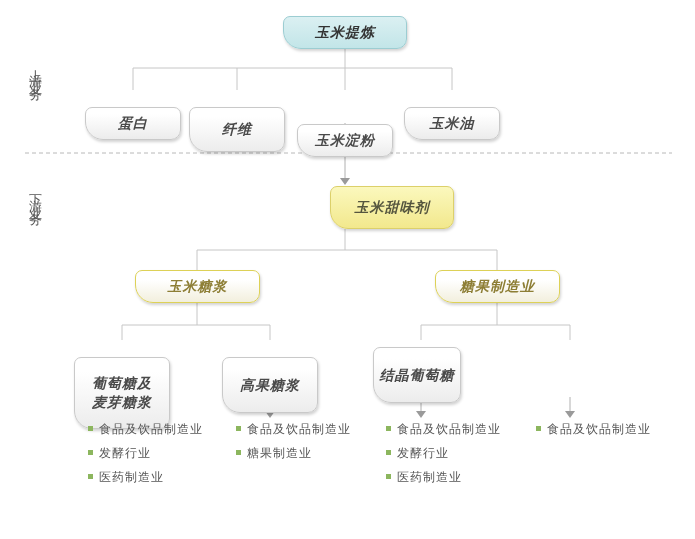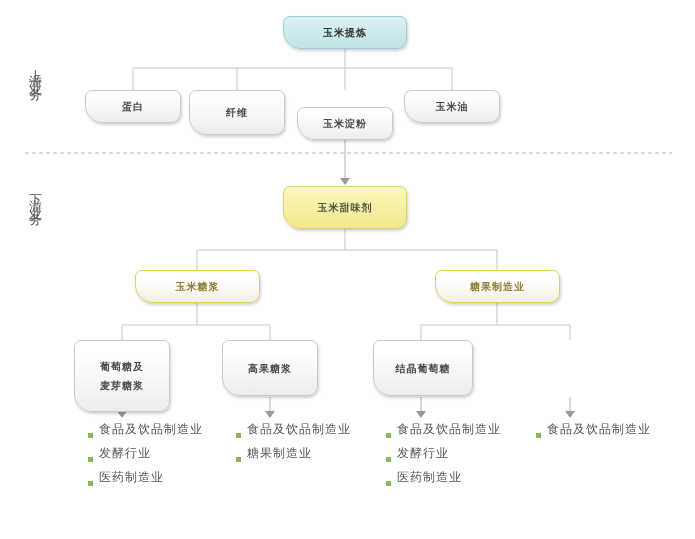--- a/index.html
+++ b/index.html
@@ -11,62 +11,65 @@
     font-family: "DejaVu Sans", sans-serif;
     overflow: hidden;
   }
   .connectors { position: absolute; left: 0; top: 0; }
   .box {
     position: absolute;
     display: flex;
     align-items: center;
     justify-content: center;
     text-align: right;
-    font-size: 10px;
+    font-size: 14px;
     font-weight: bold;
     letter-spacing: 1px;
     border-radius: 7px 7px 10px 18px;
     box-shadow: 1px 2px 3px rgba(0,0,0,0.18);
     box-sizing: border-box;
     white-space: pre-line;
     line-height: 19px;
+    font-style: italic;
   }
   .box-cyan {
     background: linear-gradient(#dbf0f2, #c2e5e8);
     border: 1px solid #9ccdd2;
     color: #333333;
   }
   .box-white {
     background: linear-gradient(#ffffff 20%, #ececec);
     border: 1px solid #c9c9c9;
     color: #4a4a4a;
+    margin-top: 17px;
   }
   .box-yellow {
     background: linear-gradient(#fbf8bd, #f2e88d);
     border: 1px solid #dcd06a;
     color: #55553e;
+    margin-left: 47px;
   }
   .box-gold {
     background: linear-gradient(#ffffff 30%, #f2efdd);
     border: 1px solid #ddd157;
     color: #8d7e35;
   }
   .vlabel {
     position: absolute;
     left: 26px;
     writing-mode: vertical-rl;
     text-orientation: upright;
     letter-spacing: 6px;
     font-size: 13px;
     color: #555555;
   }
   .ind-list { position: absolute; top: 421px; width: 140px; }
   .ind-item {
     display: flex;
-    align-items: flex-end;
+    align-items: flex-start;
     margin-bottom: 7px;
     font-size: 12px;
     color: #555555;
     letter-spacing: 1px;
   }
   .bullet {
     flex: 0 0 auto;
     width: 5px;
     height: 5px;
     margin: 5px 6px 0 0;
@@ -116,21 +119,21 @@
   <div class="box box-white" style="left:404px; top:90px; width:96px; height:33px">玉米油</div>
 
   <div class="box box-yellow" style="left:283px; top:186px; width:124px; height:43px">玉米甜味剂</div>
 
   <div class="box box-gold" style="left:135px; top:270px; width:125px; height:33px">玉米糖浆</div>
   <div class="box box-gold" style="left:435px; top:270px; width:125px; height:33px">糖果制造业</div>
 
   <div class="box box-white" style="left:74px;  top:340px; width:96px; height:72px">葡萄糖及
 麦芽糖浆</div>
   <div class="box box-white" style="left:222px; top:340px; width:96px; height:56px">高果糖浆</div>
-  <div class="box box-white" style="left:373px; top:340px; width:100px; height:56px">结晶葡萄糖</div>
+  <div class="box box-white" style="left:373px; top:330px; width:88px; height:56px">结晶葡萄糖</div>
 
   <div class="ind-list" style="left:88px">
     <div class="ind-item">
       <span class="bullet"></span>
       <span>食品及饮品制造业</span>
     </div>
     <div class="ind-item">
       <span class="bullet"></span>
       <span>发酵行业</span>
     </div>

